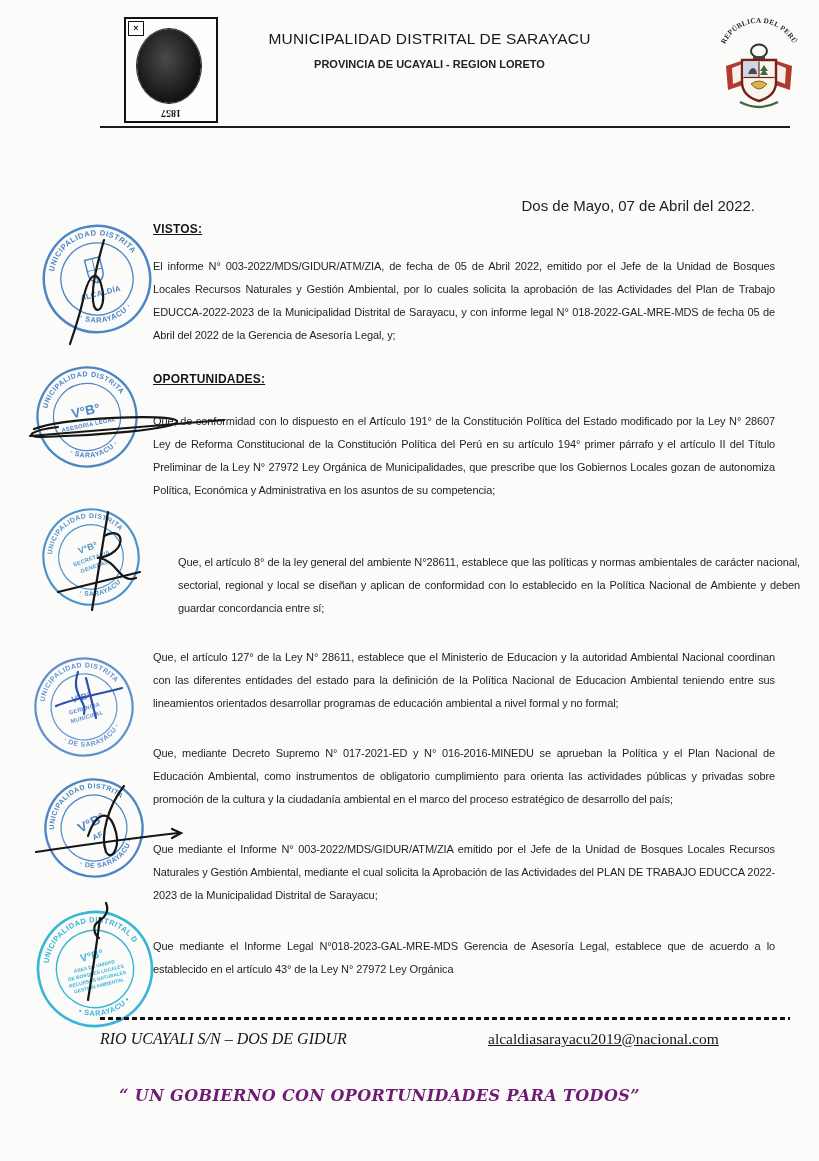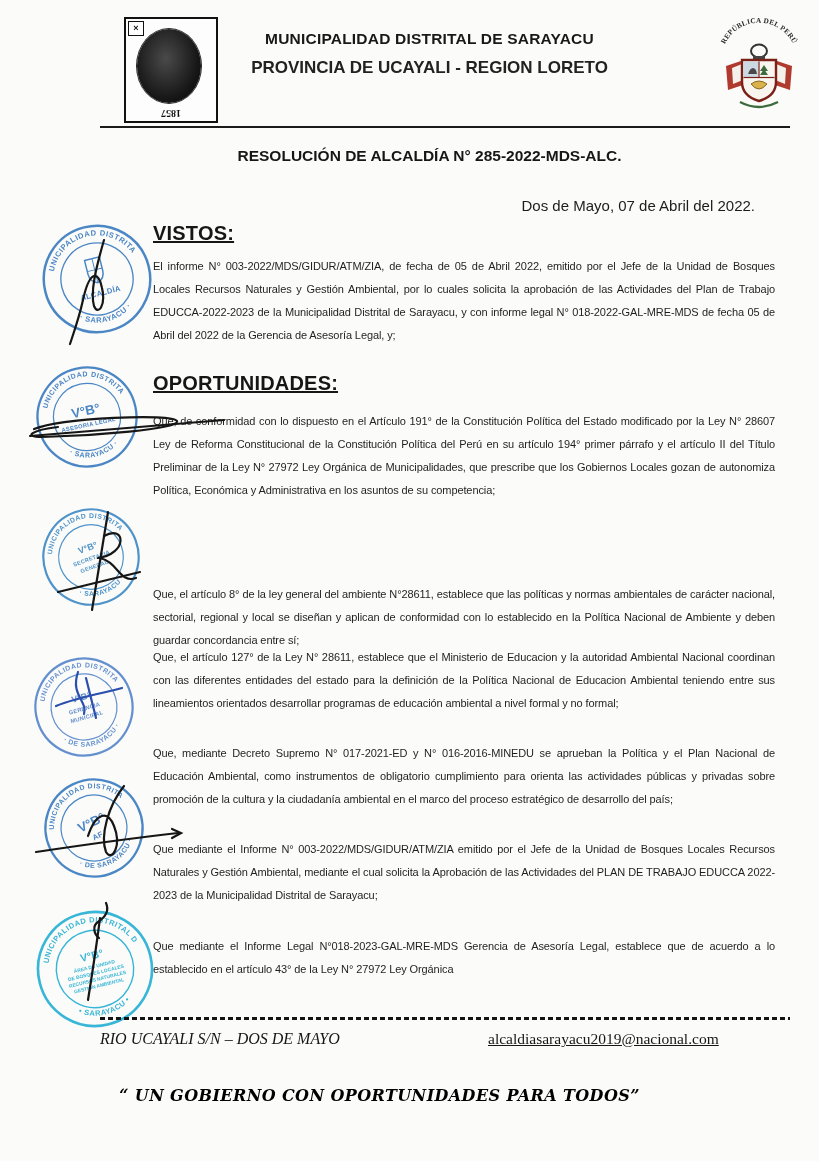--- a/index.html
+++ b/index.html
@@ -1,35 +1,35 @@
 <!DOCTYPE html>
 <html><head>
 <meta charset="utf-8">
 <style>
   html,body{margin:0;padding:0;}
   body{background:#777;font-family:"Liberation Sans",sans-serif;}
   .page{position:relative;width:819px;height:1161px;margin:0 auto;background:#fbfbf9;overflow:hidden;color:#1e1e1e;}
   .abs{position:absolute;}
 
   
-  .muni-name{left:150px;right:110px;top:30px;text-align:center;font-size:15.5px;font-weight:bold;color:#181818;letter-spacing:.2px;}
-  .province{left:150px;right:110px;top:58px;text-align:center;font-size:17px;font-weight:600;color:#222;}
+  .muni-name{left:150px;right:110px;top:30px;text-align:center;font-size:15.5px;font-weight:normal;color:#181818;letter-spacing:.2px;}
+  .province{left:150px;right:110px;top:58px;text-align:center;font-size:11px;font-weight:600;color:#222;}
   .motto{left:100px;right:30px;top:101px;text-align:center;font-family:"DejaVu Serif",serif;font-weight:bold;font-size:16.5px;letter-spacing:.6px;color:#171717;}
   .motto-line{left:100px;top:126px;width:690px;height:2px;background:#1b1b1b;}
   .resolution{left:100px;right:60px;top:147px;text-align:center;font-size:15.5px;font-weight:bold;color:#161616;}
   .date-line{left:300px;top:197px;width:455px;text-align:right;font-size:15px;color:#1c1c1c;}
 
   
   .logo{left:124px;top:17px;width:90px;height:102px;border:2.5px solid #111;background:#fdfdfd;}
   .logo .oval{position:absolute;left:11px;top:10px;width:64px;height:74px;border-radius:50%;background:radial-gradient(ellipse at 45% 40%, #4a4a4a 0%, #161616 65%, #050505 100%);box-shadow:0 0 0 1px #2a2a2a;}
   .logo .yr{position:absolute;left:0;right:0;bottom:2px;text-align:center;font-family:"Liberation Serif",serif;font-size:10px;font-weight:bold;color:#111;transform:rotate(180deg);}
   .logo .xbox{position:absolute;left:2px;top:2px;width:14px;height:13px;border:1.5px solid #111;background:#fff;font-size:9px;line-height:13px;text-align:center;font-weight:bold;color:#111;}
 
   
-  .label{font-size:20px;font-weight:bold;text-decoration:underline;color:#161616;letter-spacing:.2px;}
+  .label{font-size:12px;font-weight:bold;text-decoration:underline;color:#161616;letter-spacing:.2px;}
   .para{left:153px;width:622px;font-size:11px;line-height:23px;text-align:justify;color:#1f1f1f;letter-spacing:-.1px;}
 
   
   .stamp{pointer-events:none;}
   .stamp svg{width:100%;height:100%;}
   .stamp .so{fill:none;stroke-width:2.6;}
   .stamp .si{fill:none;stroke-width:1.4;}
   .stamp text{font-family:"Liberation Sans",sans-serif;}
   .stamp .arc{font-size:8px;font-weight:bold;letter-spacing:.6px;}
   .stamp .arc6{font-size:7.4px;font-weight:bold;letter-spacing:.5px;}
@@ -40,21 +40,21 @@
   .stamp textPath{text-anchor:middle;}
   .stamp text{text-anchor:middle;}
 
   .sig-overlay{left:0;top:0;width:819px;height:1161px;pointer-events:none;}
 
   
   .foot-line{left:100px;top:1017px;width:690px;height:3px;background:repeating-linear-gradient(90deg,#141414 0 5px,transparent 5px 8px);}
   .foot-left{left:100px;top:1027px;width:330px;font-family:"Liberation Serif",serif;font-style:italic;font-size:16px;color:#161616;line-height:24px;}
   .foot-right{left:488px;top:1027px;width:270px;font-family:"Liberation Serif",serif;font-size:15.5px;color:#161616;line-height:24px;}
   .foot-right .email{text-decoration:underline;}
-  .slogan{left:100px;right:160px;top:1086px;text-align:center;font-family:"DejaVu Serif",serif;font-style:italic;font-weight:bold;font-size:16px;letter-spacing:.4px;color:#000000;}
+  .slogan{left:100px;right:160px;top:1086px;text-align:center;font-family:"DejaVu Serif",serif;font-style:italic;font-weight:bold;font-size:16px;letter-spacing:.4px;color:#701a75;}
 
   
   .coat{left:710px;top:18px;width:98px;height:102px;}
 </style>
 </head>
 <body>
 
 <div class="page">
 
   <div class="abs logo">
@@ -92,30 +92,29 @@
         <line x1="49" y1="43.5" x2="49" y2="59.5" stroke="#7a2018" stroke-width="1.2"></line>
         <line x1="33.5" y1="59.5" x2="64.5" y2="59.5" stroke="#7a2018" stroke-width="1.2"></line>
         <path d="M41,66 q8,-6 16,0 q-4,5 -8,5 q-4,0 -8,-5 z" fill="#d9b24a" stroke="#8a6a1f" stroke-width="1"></path>
       </g>
       <path d="M30,84 q19,10 38,0" fill="none" stroke="#3e6b3e" stroke-width="2.4"></path>
     </svg>
   </div>
 
   <div class="abs motto-line"></div>
 
-  <div class="abs resolution">RESOLUCIÓN DE ALCALDÍA N° 285-2022-MDS-ALC.</div>
 
   <div class="abs date-line">Dos de Mayo, 07 de Abril del 2022.</div>
 
   <div class="abs label" style="left:153px;top:222px;">VISTOS:</div>
   <div class="abs para" style="top:255px;">El informe N° 003-2022/MDS/GIDUR/ATM/ZIA, de fecha de 05 de Abril 2022, emitido por el Jefe de la Unidad de Bosques Locales Recursos Naturales y Gestión Ambiental, por lo cuales solicita la aprobación de las Actividades del Plan de Trabajo EDUCCA-2022-2023 de la Municipalidad Distrital de Sarayacu, y con informe legal N° 018-2022-GAL-MRE-MDS de fecha 05 de Abril del 2022 de la Gerencia de Asesoría Legal, y;</div>
 
   <div class="abs label" style="left:153px;top:372px;">OPORTUNIDADES:</div>
   <div class="abs para" style="top:410px;">Que, de conformidad con lo dispuesto en el Artículo 191° de la Constitución Política del Estado modificado por la Ley N° 28607 Ley de Reforma Constitucional de la Constitución Política del Perú en su artículo 194° primer párrafo y el artículo II del Título Preliminar de la Ley N° 27972 Ley Orgánica de Municipalidades, que prescribe que los Gobiernos Locales gozan de autonomiza Política, Económica y Administrativa en los asuntos de su competencia;</div>
-  <div class="abs para" style="top:583px;">Que, el artículo 8° de la ley general del ambiente N°28611, establece que las políticas y normas ambientales de carácter nacional, sectorial, regional y local se diseñan y aplican de conformidad con lo establecido en la Política Nacional de Ambiente y deben guardar concordancia entre sí;</div>
+  <div class="abs para" style="top:551px;margin-left:25px;">Que, el artículo 8° de la ley general del ambiente N°28611, establece que las políticas y normas ambientales de carácter nacional, sectorial, regional y local se diseñan y aplican de conformidad con lo establecido en la Política Nacional de Ambiente y deben guardar concordancia entre sí;</div>
   <div class="abs para" style="top:646px;">Que, el artículo 127° de la Ley N° 28611, establece que el Ministerio de Educacion y la autoridad Ambiental Nacional coordinan con las diferentes entidades del estado para la definición de la Política Nacional de Educacion Ambiental teniendo entre sus lineamientos orientados desarrollar programas de educación ambiental a nivel formal y no formal;</div>
   <div class="abs para" style="top:742px;">Que, mediante Decreto Supremo N° 017-2021-ED y N° 016-2016-MINEDU se aprueban la Política y el Plan Nacional de Educación Ambiental, como instrumentos de obligatorio cumplimiento para orienta las actividades públicas y privadas sobre promoción de la cultura y la ciudadanía ambiental en el marco del proceso estratégico de desarrollo del país;</div>
   <div class="abs para" style="top:838px;">Que mediante el Informe N° 003-2022/MDS/GIDUR/ATM/ZIA emitido por el Jefe de la Unidad de Bosques Locales Recursos Naturales y Gestión Ambiental, mediante el cual solicita la Aprobación de las Actividades del PLAN DE TRABAJO EDUCCA 2022-2023 de la Municipalidad Distrital de Sarayacu;</div>
   <div class="abs para" style="top:935px;">Que mediante el Informe Legal N°018-2023-GAL-MRE-MDS Gerencia de Asesoría Legal, establece que de acuerdo a lo establecido en el artículo 43° de la Ley N° 27972 Ley Orgánica</div>
 
   <div class="abs stamp" style="left:40px;top:222px;width:114px;height:114px;transform:rotate(-14deg);">
     <svg viewBox="0 0 120 120">
       <defs>
           <path id="tp0" d="M16.8,44.3 A46,46 0 0 1 103.2,44.3"></path>
           <path id="bp0" d="M16.8,75.7 A46,46 0 0 0 103.2,75.7"></path>
@@ -230,20 +229,20 @@
     </g>
     <g fill="none" stroke="#2b4fae" stroke-width="2.2" stroke-linecap="round">
       <path d="M78,672 C70,695 88,701 84,714"></path>
       <path d="M56,706 C80,696 110,692 122,688"></path>
       <path d="M86,678 L96,718"></path>
     </g>
   </svg>
 
   <div class="abs foot-line"></div>
   <div class="abs foot-left">
-    <div>RIO UCAYALI S/N – DOS DE MAYO</div>
+    <div>RIO UCAYALI S/N – DOS DE GIDUR</div>
   </div>
   <div class="abs foot-right">
     <div class="email">alcaldiasarayacu2019@nacional.com</div>
   </div>
   <div class="abs slogan">“ UN GOBIERNO CON OPORTUNIDADES PARA TODOS”</div>
 
 </div>
 
 </body></html>

